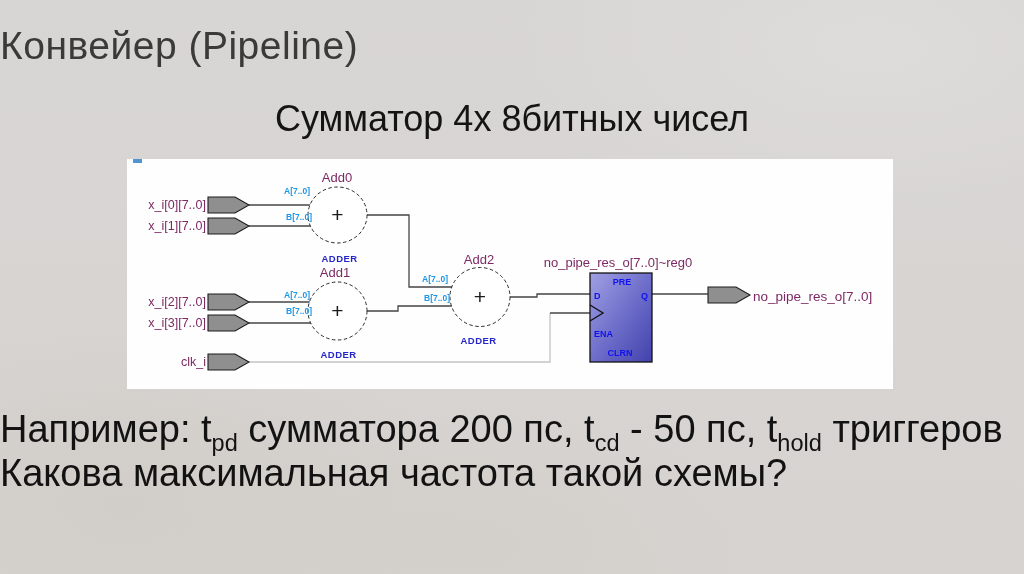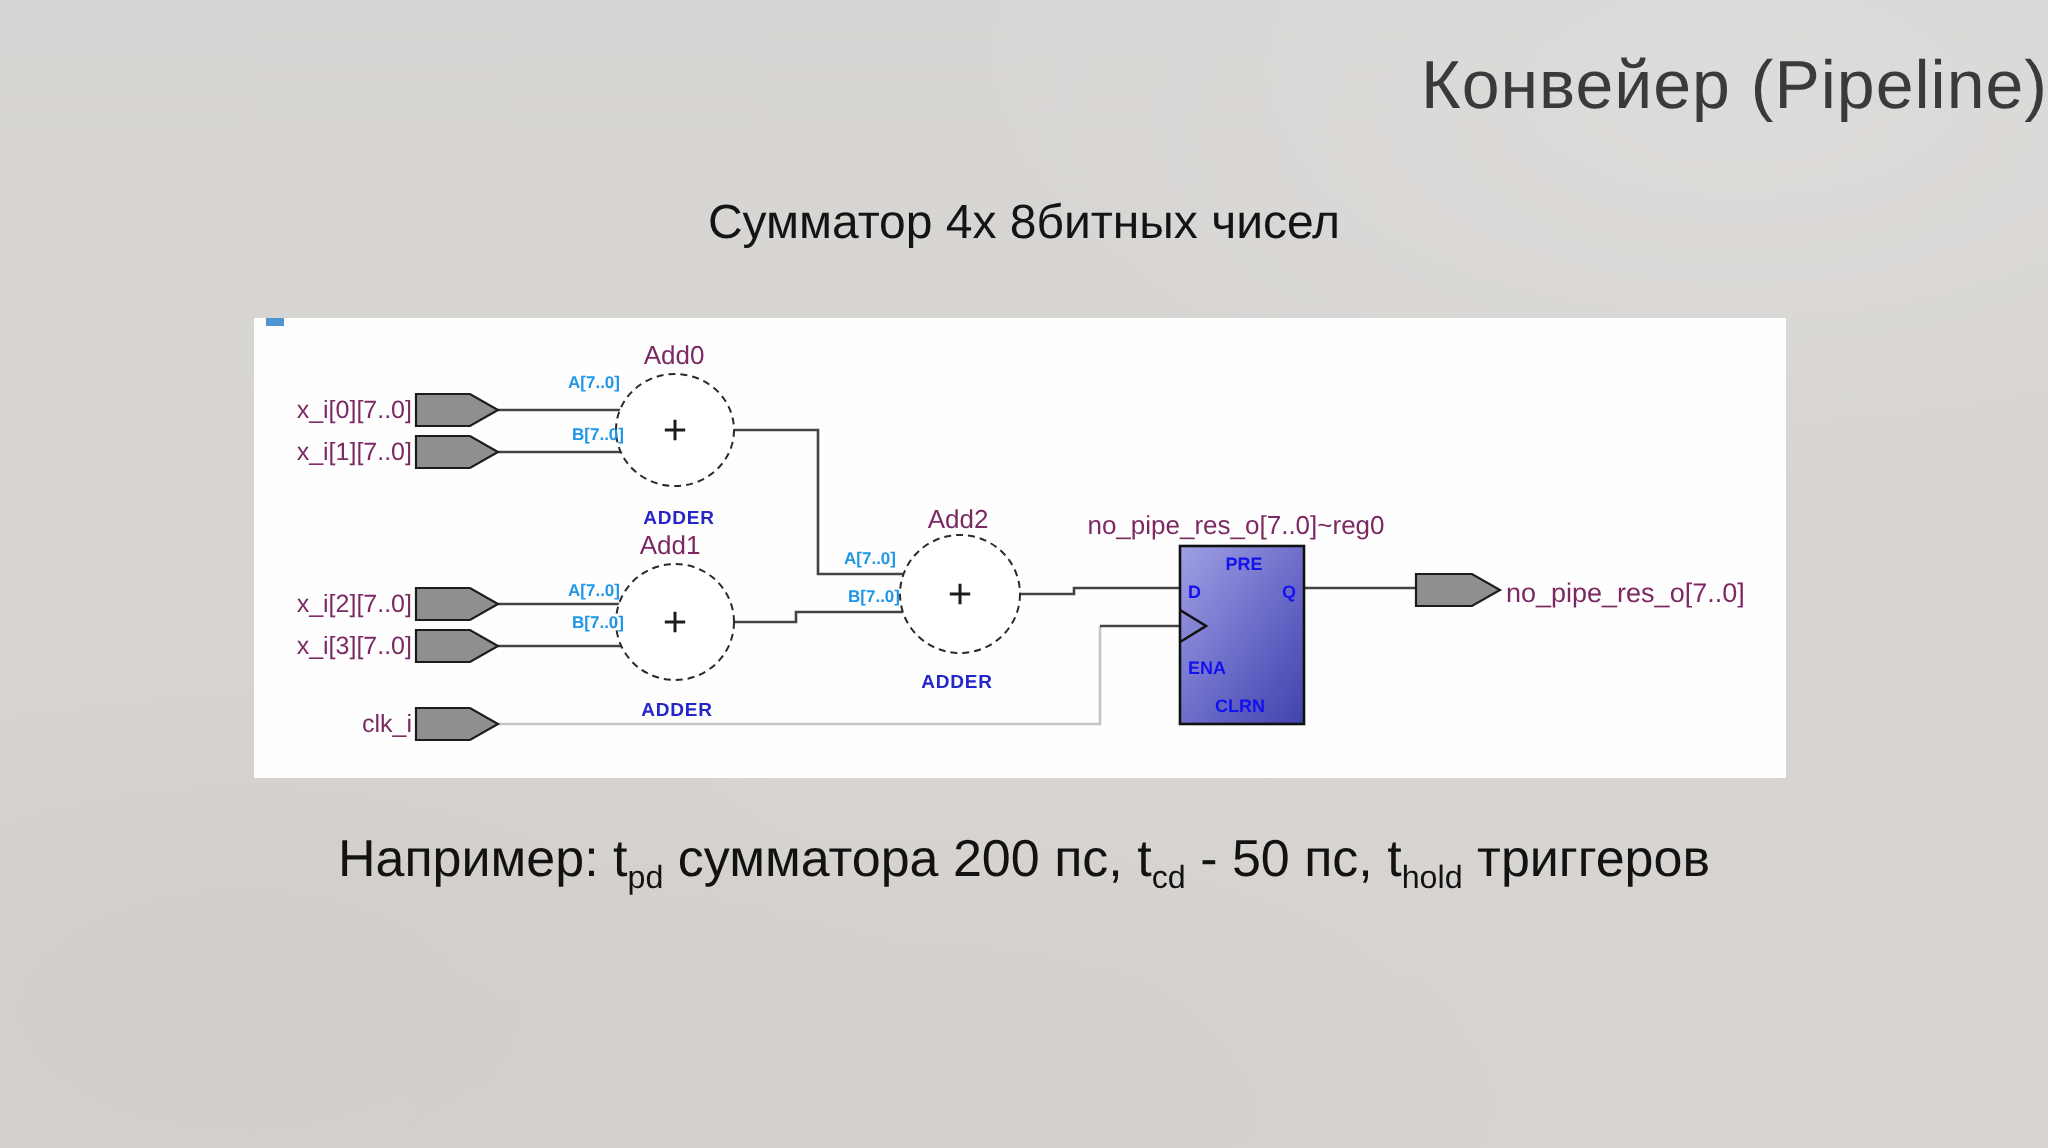--- a/index.html
+++ b/index.html
@@ -8,34 +8,34 @@
     position:relative;width:1024px;height:574px;
     font-family:"Liberation Sans","DejaVu Sans",sans-serif;
     background:
       radial-gradient(ellipse 620px 300px at 85% 8%, #dedcda 0%, rgba(222,220,218,0) 62%),
       radial-gradient(ellipse 520px 280px at 12% 88%, #d1cdc8 0%, rgba(209,205,200,0) 65%),
       radial-gradient(ellipse 420px 200px at 45% 95%, #d3cfca 0%, rgba(211,207,202,0) 70%),
       linear-gradient(180deg,#d8d6d4 0%,#d6d3d0 100%);
   }
   .title{
     position:absolute;top:24px;left:0;width:100%;margin:0;
-    text-align:right;font-size:34px;font-weight:400;color:#3a3a3a;letter-spacing:0.5px;
+    text-align:left;font-size:39px;font-weight:400;color:#3a3a3a;letter-spacing:0.5px;
   }
   .subtitle{
     position:absolute;top:98px;left:0;width:100%;
-    text-align:center;font-size:24px;color:#141414;
+    text-align:center;font-size:36px;color:#141414;
   }
   .panel{
     position:absolute;left:127px;top:159px;width:766px;height:230px;
     background:#fefefe;
   }
   .panel svg{display:block;}
   .question{
     position:absolute;top:407px;left:0;width:100%;
-    text-align:center;font-size:26px;line-height:44px;color:#121212;
+    font-size:38px;line-height:44px;color:#121212;
   }
   .question sub{font-size:62%;line-height:0;}
   
   text{font-family:"Liberation Sans","DejaVu Sans",sans-serif;}
   .pname{fill:#7c2963;font-size:12.5px;}
   .pname-big{fill:#7c2963;font-size:13.5px;}
   .inst{fill:#7c2963;font-size:13px;}
   .bus{fill:#1f97e6;font-size:8.5px;font-weight:bold;}
   .typ{fill:#2526c9;font-size:9.5px;font-weight:bold;letter-spacing:0.4px;}
   .pin{fill:#1212ef;font-size:9px;font-weight:bold;}
@@ -137,15 +137,16 @@
 
       <g>
         <polygon class="port-shape" transform="translate(581,136)" points="0,-8 28,-8 42,0 28,8 0,8"></polygon>
         <text class="pname-big" x="626" y="142">no_pipe_res_o[7..0]</text>
       </g>
     </svg>
   </div>
 
   <div class="question">
     <div><span>Например: t</span><sub>pd</sub><span> сумматора 200 пс, t</span><sub>cd</sub><span> - 50 пс, t</span><sub>hold</sub><span> триггеров</span></div>
+    <div>Какова максимальная частота такой схемы?</div>
   </div>
 
 </div>
 
 </body></html>

